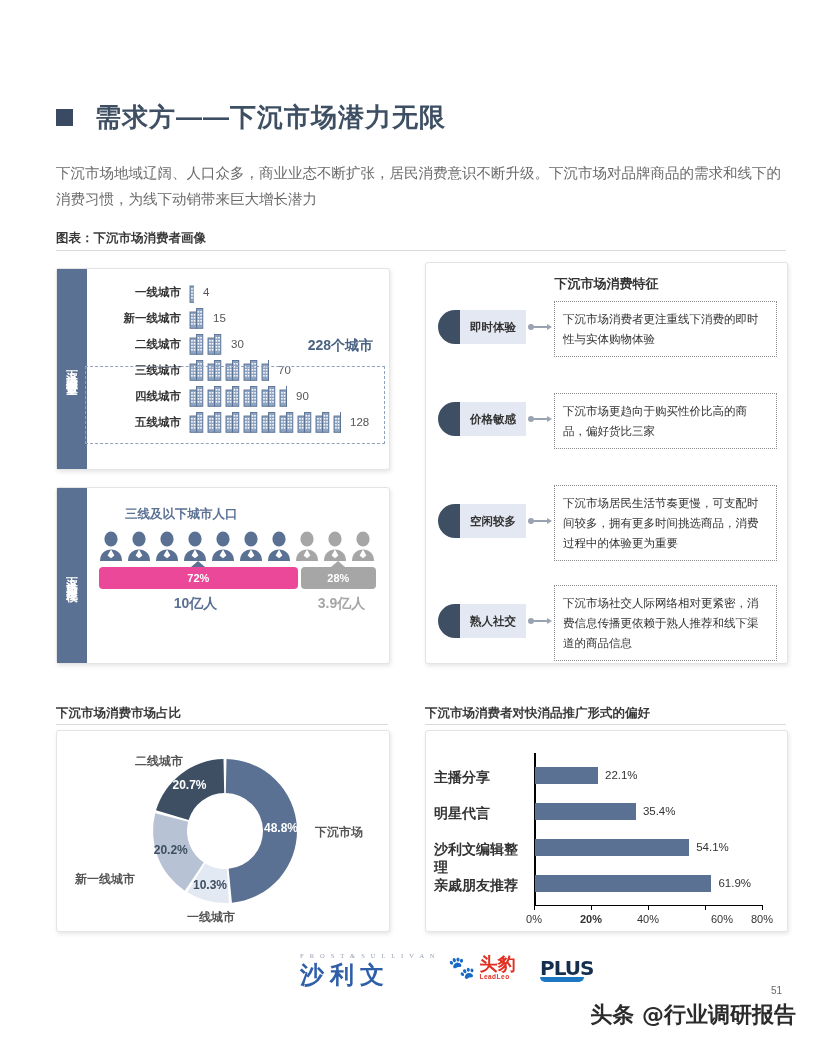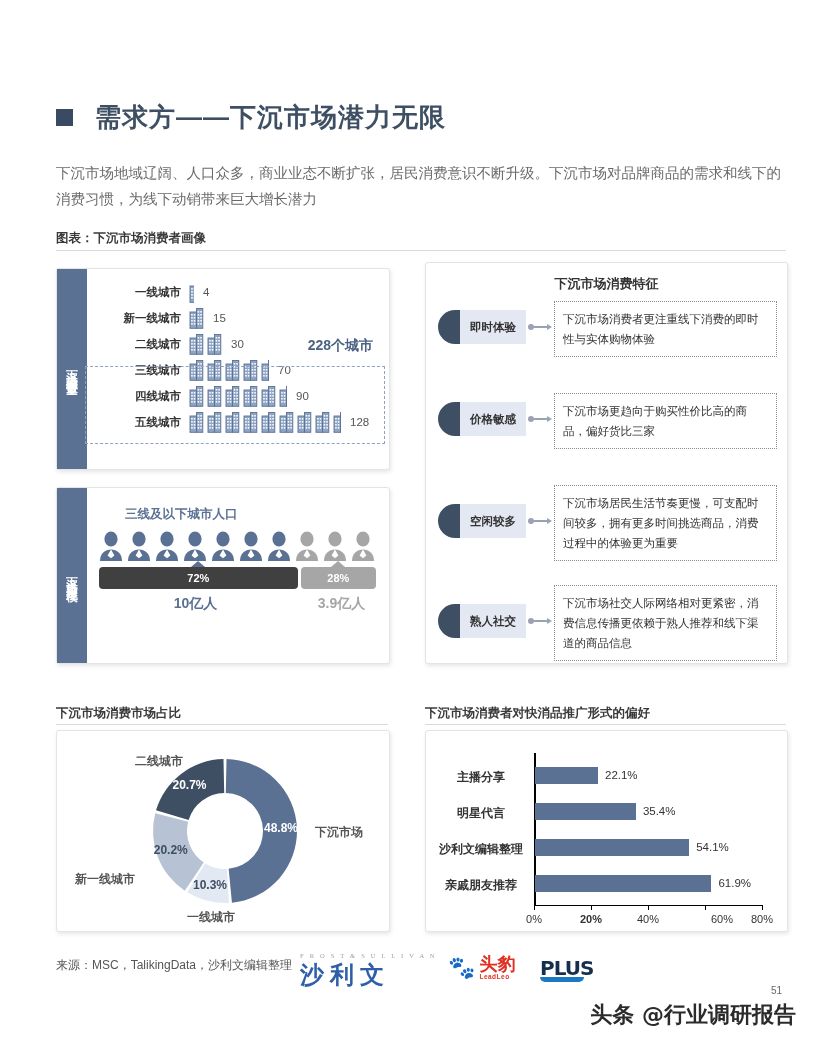--- a/index.html
+++ b/index.html
@@ -45,21 +45,21 @@
 
   
   .pop-wrap{position:absolute;left:40px;top:10px;right:10px;bottom:6px;}
   .pop-title{font-size:12.5px;font-weight:bold;color:#5b7193;margin:8px 0 0 28px;}
   .people{display:flex;gap:4px;margin:8px 0 0 2px;}
   .pbar{display:flex;margin:6px 0 0 2px;height:22px;align-items:stretch;}
   .pbar-seg{border-radius:4px;display:flex;align-items:center;justify-content:center;
             color:#fff;font-size:11px;font-weight:bold;position:relative;}
   .pbar-seg .notch{position:absolute;top:-6px;left:50%;margin-left:-7px;width:0;height:0;
             border-left:7px solid transparent;border-right:7px solid transparent;}
-  .pbar-blue{background:#404040;}
+  .pbar-blue{background:#ec4899;}
   .pbar-gray{background:#a6a6a6;}
   .pop-foot{display:flex;margin:6px 0 0 2px;gap:12px;}
   .pop-foot div{text-align:center;font-size:14px;font-weight:bold;}
 
   
   .traits-title{position:absolute;top:12px;left:0;right:0;text-align:center;
                 font-size:13px;font-weight:bold;color:#333;}
   .trait{position:absolute;display:flex;align-items:flex-start;}
   .tag{display:flex;align-items:center;height:34px;flex:none;}
   .tag-cap{width:22px;height:34px;background:#3e4f63;border-radius:17px 0 0 17px;}
@@ -75,21 +75,21 @@
   .ch-title{position:absolute;font-size:12.5px;font-weight:bold;color:#3a3a3a;}
   .ch-rule{position:absolute;height:1px;background:#d9d9d9;}
   #card-donut{left:56px;top:730px;width:332px;height:200px;}
   #card-bars{left:425px;top:730px;width:361px;height:200px;}
 
   .donut-lbl{position:absolute;font-size:12px;font-weight:bold;color:#555;white-space:nowrap;}
   .donut-val{position:absolute;font-size:12px;font-weight:bold;white-space:nowrap;}
 
   
   .bc{position:absolute;left:0;top:0;width:100%;height:100%;}
-  .bc-name{position:absolute;font-size:12px;font-weight:bold;color:#333;text-align:center;}
+  .bc-name{position:absolute;font-size:14px;font-weight:bold;color:#333;text-align:left;}
   .bc-bar{position:absolute;height:17px;background:#5b7193;}
   .bc-val{position:absolute;font-size:11.5px;color:#333;}
   .bc-axis{position:absolute;background:#000;}
   .bc-tick{position:absolute;width:1px;height:5px;background:#000;}
   .bc-ticklbl{position:absolute;font-size:11px;color:#333;transform:translateX(-50%);}
 
   
   .src{position:absolute;left:56px;top:957px;font-size:12px;color:#555;white-space:nowrap;}
   .logo-sl{position:absolute;left:300px;top:952px;}
   .logo-sl .fs{font-size:6.5px;letter-spacing:2.2px;color:#9aa3b2;text-align:center;
@@ -961,21 +961,20 @@
         <div class="bc-ticklbl" style="left: 165px; top: 182px; font-weight: bold;">20%</div>
         <div class="bc-tick" style="left: 222px; top: 174px;"></div>
         <div class="bc-ticklbl" style="left: 222px; top: 182px;">40%</div>
         <div class="bc-tick" style="left: 279px; top: 174px;"></div>
         <div class="bc-ticklbl" style="left: 276px; top: 182px; padding-left: 40px;">60%</div>
         <div class="bc-tick" style="left: 336px; top: 174px;"></div>
         <div class="bc-ticklbl" style="left: 336px; top: 182px;">80%</div>
       </div>
   </div>
 
-  <div class="src">来源：MSC，TalikingData，沙利文编辑整理</div>
 
   <div class="logo-sl">
     <div class="fs">F R O S T   &amp;   S U L L I V A N</div>
     <div class="cn">沙利文</div>
   </div>
 
   <div class="logo-lc">
     <div class="paw">🐾</div>
     <div>
       <div class="tt">头豹</div>

